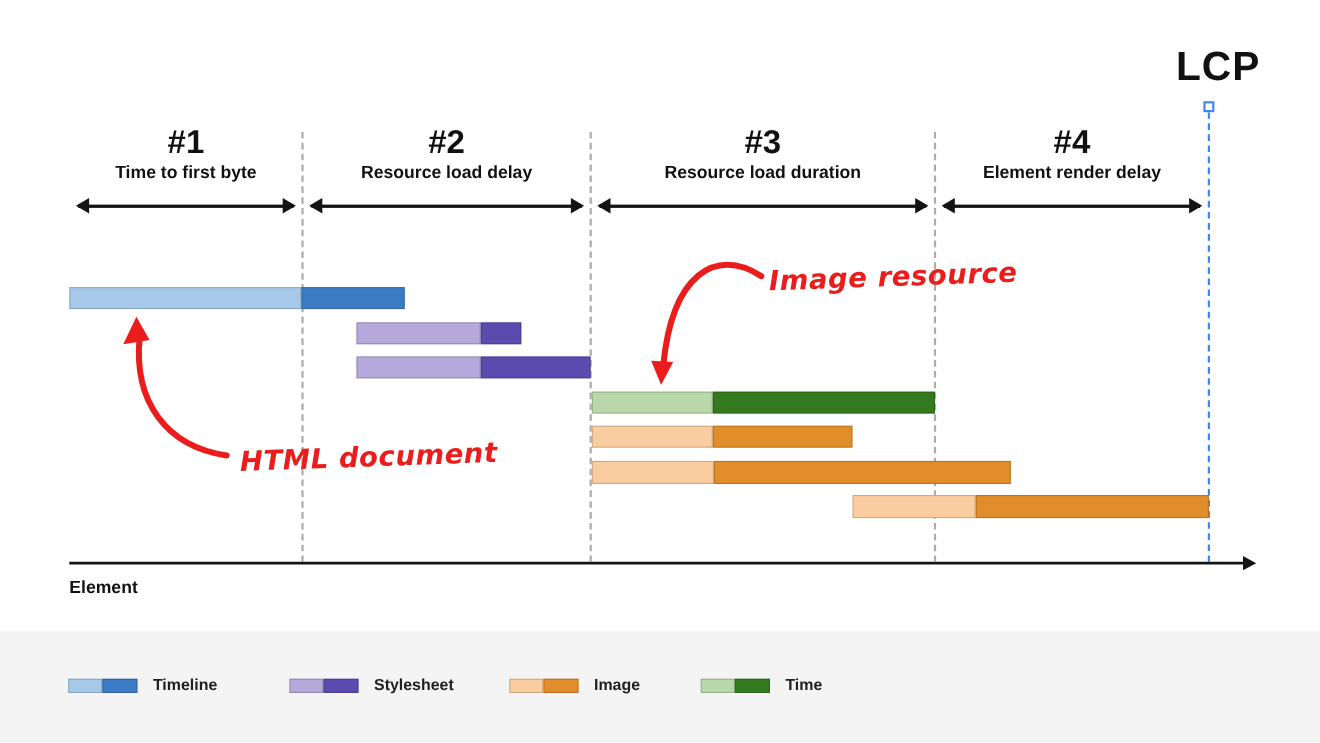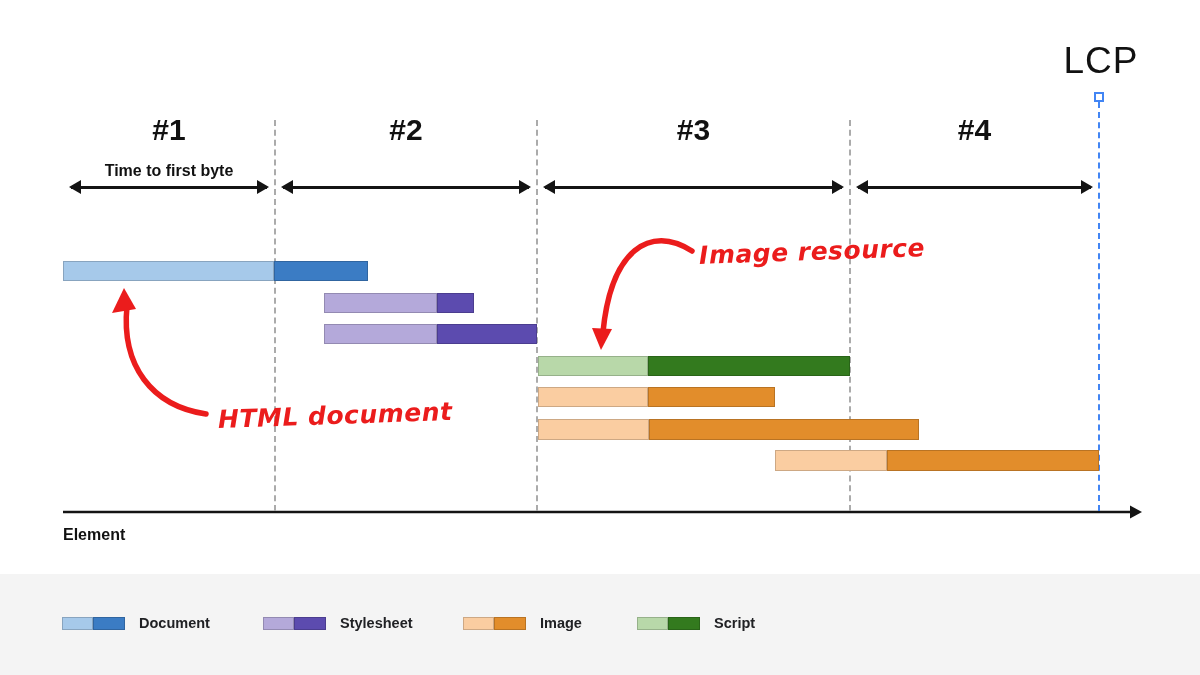--- a/index.html
+++ b/index.html
@@ -2,27 +2,27 @@
 <html><head>
 <meta charset="utf-8">
 <style>
   html,body{margin:0;padding:0;background:#fff;}
   #stage{
     position:relative;width:1200px;height:675px;overflow:hidden;
     background:var(--background,#fff);
     font-family:"Liberation Sans",sans-serif;color:var(--text,#202124);
   }
   .lcp-title{
-    position:absolute;left:1056px;top:40px;width:90px;text-align:center;
-    font-size:37px;font-weight:normal;letter-spacing:1px;color:#111;z-index:3;
+    position:absolute;left:1056px;top:40px;width:90px;text-align:right;
+    font-size:37px;font-weight:bold;letter-spacing:1px;color:#111;z-index:3;
   }
   
   .phase{position:absolute;top:114px;text-align:center;z-index:2;}
   .phase-number{font-size:30px;font-weight:bold;line-height:32px;color:#111;}
-  .phase-label{font-size:16px;font-weight:600;margin-top:16px;color:#111;}
+  .phase-label{font-size:16px;font-weight:600;margin-top:3px;color:#111;}
   .phase-arrow{position:absolute;top:186px;height:2.5px;background:#141414;z-index:2;}
   .phase-arrow::before{
     content:'';position:absolute;left:-2px;top:-5.8px;width:0;height:0;
     border-right:12px solid #141414;border-top:7px solid transparent;border-bottom:7px solid transparent;
   }
   .phase-arrow::after{
     content:'';position:absolute;right:-2px;top:-5.8px;width:0;height:0;
     border-left:12px solid #141414;border-top:7px solid transparent;border-bottom:7px solid transparent;
   }
   
@@ -72,28 +72,31 @@
 
   <div class="lcp-title">LCP</div>
   <div id="phases-root">
       <div class="phase" style="left: 63px; width: 212px;">
         <div class="phase-number">#1</div>
         <div class="phase-label">Time to first byte</div>
       </div>
       <div class="phase-arrow" style="left: 71px; width: 196px;"></div>
       <div class="phase" style="left: 275px; width: 262px;">
         <div class="phase-number">#2</div>
+        <div class="phase-label">Resource load delay</div>
       </div>
       <div class="phase-arrow" style="left: 283px; width: 246px;"></div>
       <div class="phase" style="left: 537px; width: 313px;">
         <div class="phase-number">#3</div>
+        <div class="phase-label">Resource load duration</div>
       </div>
       <div class="phase-arrow" style="left: 545px; width: 297px;"></div>
       <div class="phase" style="left: 850px; width: 249px;">
         <div class="phase-number">#4</div>
+        <div class="phase-label">Element render delay</div>
       </div>
       <div class="phase-arrow" style="left: 858px; width: 233px;"></div>
     </div>
   <div id="bars-root">
       <div class="bar" style="left: 63px; top: 261px; width: 305px; height: 20px;">
         <div class="seg light res-document" style="left: 0px; width: 211px;"></div>
         <div class="seg dark res-document" style="left: 211px; width: 94px;"></div>
       </div>
       <div class="bar" style="left: 324px; top: 293px; width: 150px; height: 20px;">
         <div class="seg light res-stylesheet" style="left: 0px; width: 113px;"></div>
@@ -133,42 +136,42 @@
 
   <div class="timeline-label">Element</div>
 
   <div class="legend-strip"></div>
 
   <div class="legend-item" style="left: 62px;">
     <div class="legend-swatch">
         <div class="seg light res-document" style="left: 0px; width: 31px;"></div>
         <div class="seg dark res-document" style="left: 31px; width: 32px;"></div>
       </div>
-    <div class="legend-label">Document</div>
+    <div class="legend-label">Timeline</div>
   </div>
   <div class="legend-item" style="left: 263px;">
     <div class="legend-swatch">
         <div class="seg light res-stylesheet" style="left: 0px; width: 31px;"></div>
         <div class="seg dark res-stylesheet" style="left: 31px; width: 32px;"></div>
       </div>
     <div class="legend-label">Stylesheet</div>
   </div>
   <div class="legend-item" style="left: 463px;">
     <div class="legend-swatch">
         <div class="seg light res-script" style="left: 0px; width: 31px;"></div>
         <div class="seg dark res-script" style="left: 31px; width: 32px;"></div>
       </div>
     <div class="legend-label">Image</div>
   </div>
   <div class="legend-item" style="left: 637px;">
     <div class="legend-swatch">
         <div class="seg light res-image" style="left: 0px; width: 31px;"></div>
         <div class="seg dark res-image" style="left: 31px; width: 32px;"></div>
       </div>
-    <div class="legend-label">Script</div>
+    <div class="legend-label">Time</div>
   </div>
 
 <div class="separator" style="left: 274px; top: 120px; height: 391px;"></div>
     <div class="separator" style="left: 536px; top: 120px; height: 391px;"></div>
     <div class="separator" style="left: 849px; top: 120px; height: 391px;"></div>
     <div class="lcp-line" style="left: 1098px; top: 102px; height: 409px;"></div>
     <div class="lcp-pin" style="left: 1093.5px; top: 92px;"></div>
   </div>
 
 </body></html>

